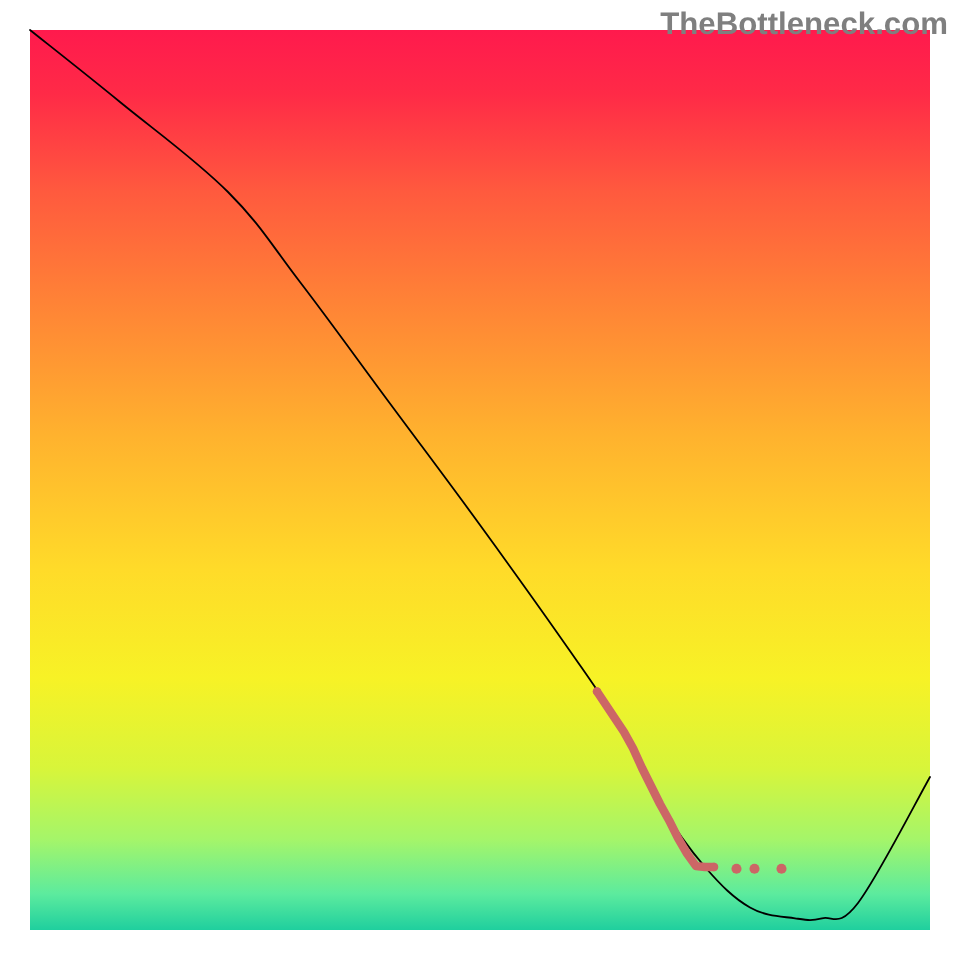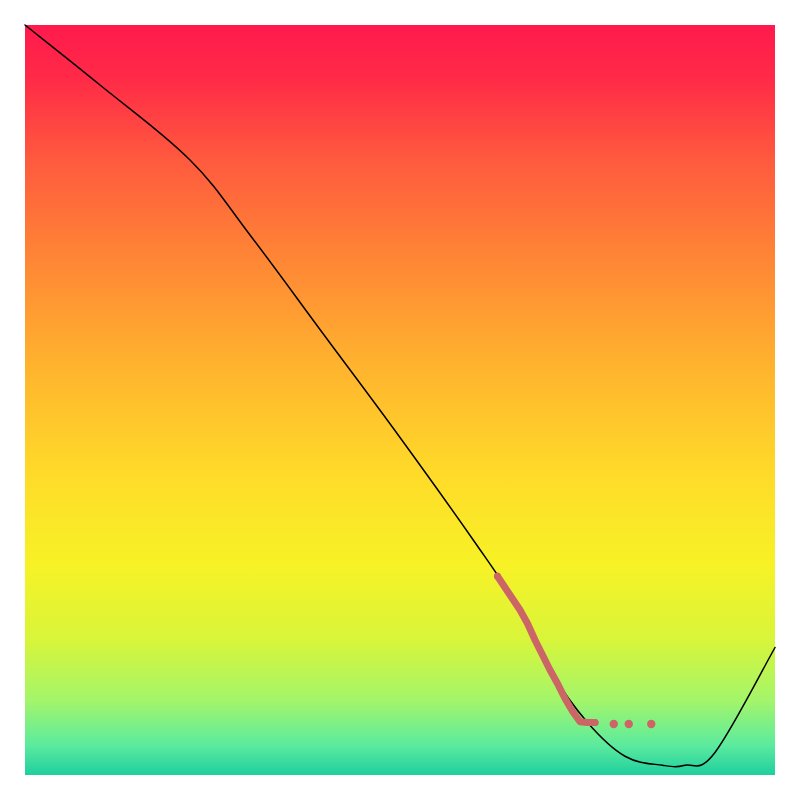--- a/index.html
+++ b/index.html
@@ -25,20 +25,21 @@
     top: 0;
     width: 800px;
     height: 800px;
     display: block;
   }
 </style>
 </head>
 <body>
 
 <div class="chart-container">
+  <div class="watermark">TheBottleneck.com</div>
   <svg class="plot" viewBox="0 0 800 800" preserveAspectRatio="none">
     <defs>
       <linearGradient id="bg-grad" x1="0" y1="0" x2="0" y2="1">
           <stop offset="0%" stop-color="#ff1a4d"></stop>
           <stop offset="7.000000000000001%" stop-color="#ff2a47"></stop>
           <stop offset="18%" stop-color="#ff5a3e"></stop>
           <stop offset="30%" stop-color="#ff8236"></stop>
           <stop offset="45%" stop-color="#ffb22e"></stop>
           <stop offset="60%" stop-color="#ffdb29"></stop>
           <stop offset="72%" stop-color="#f7f226"></stop>

